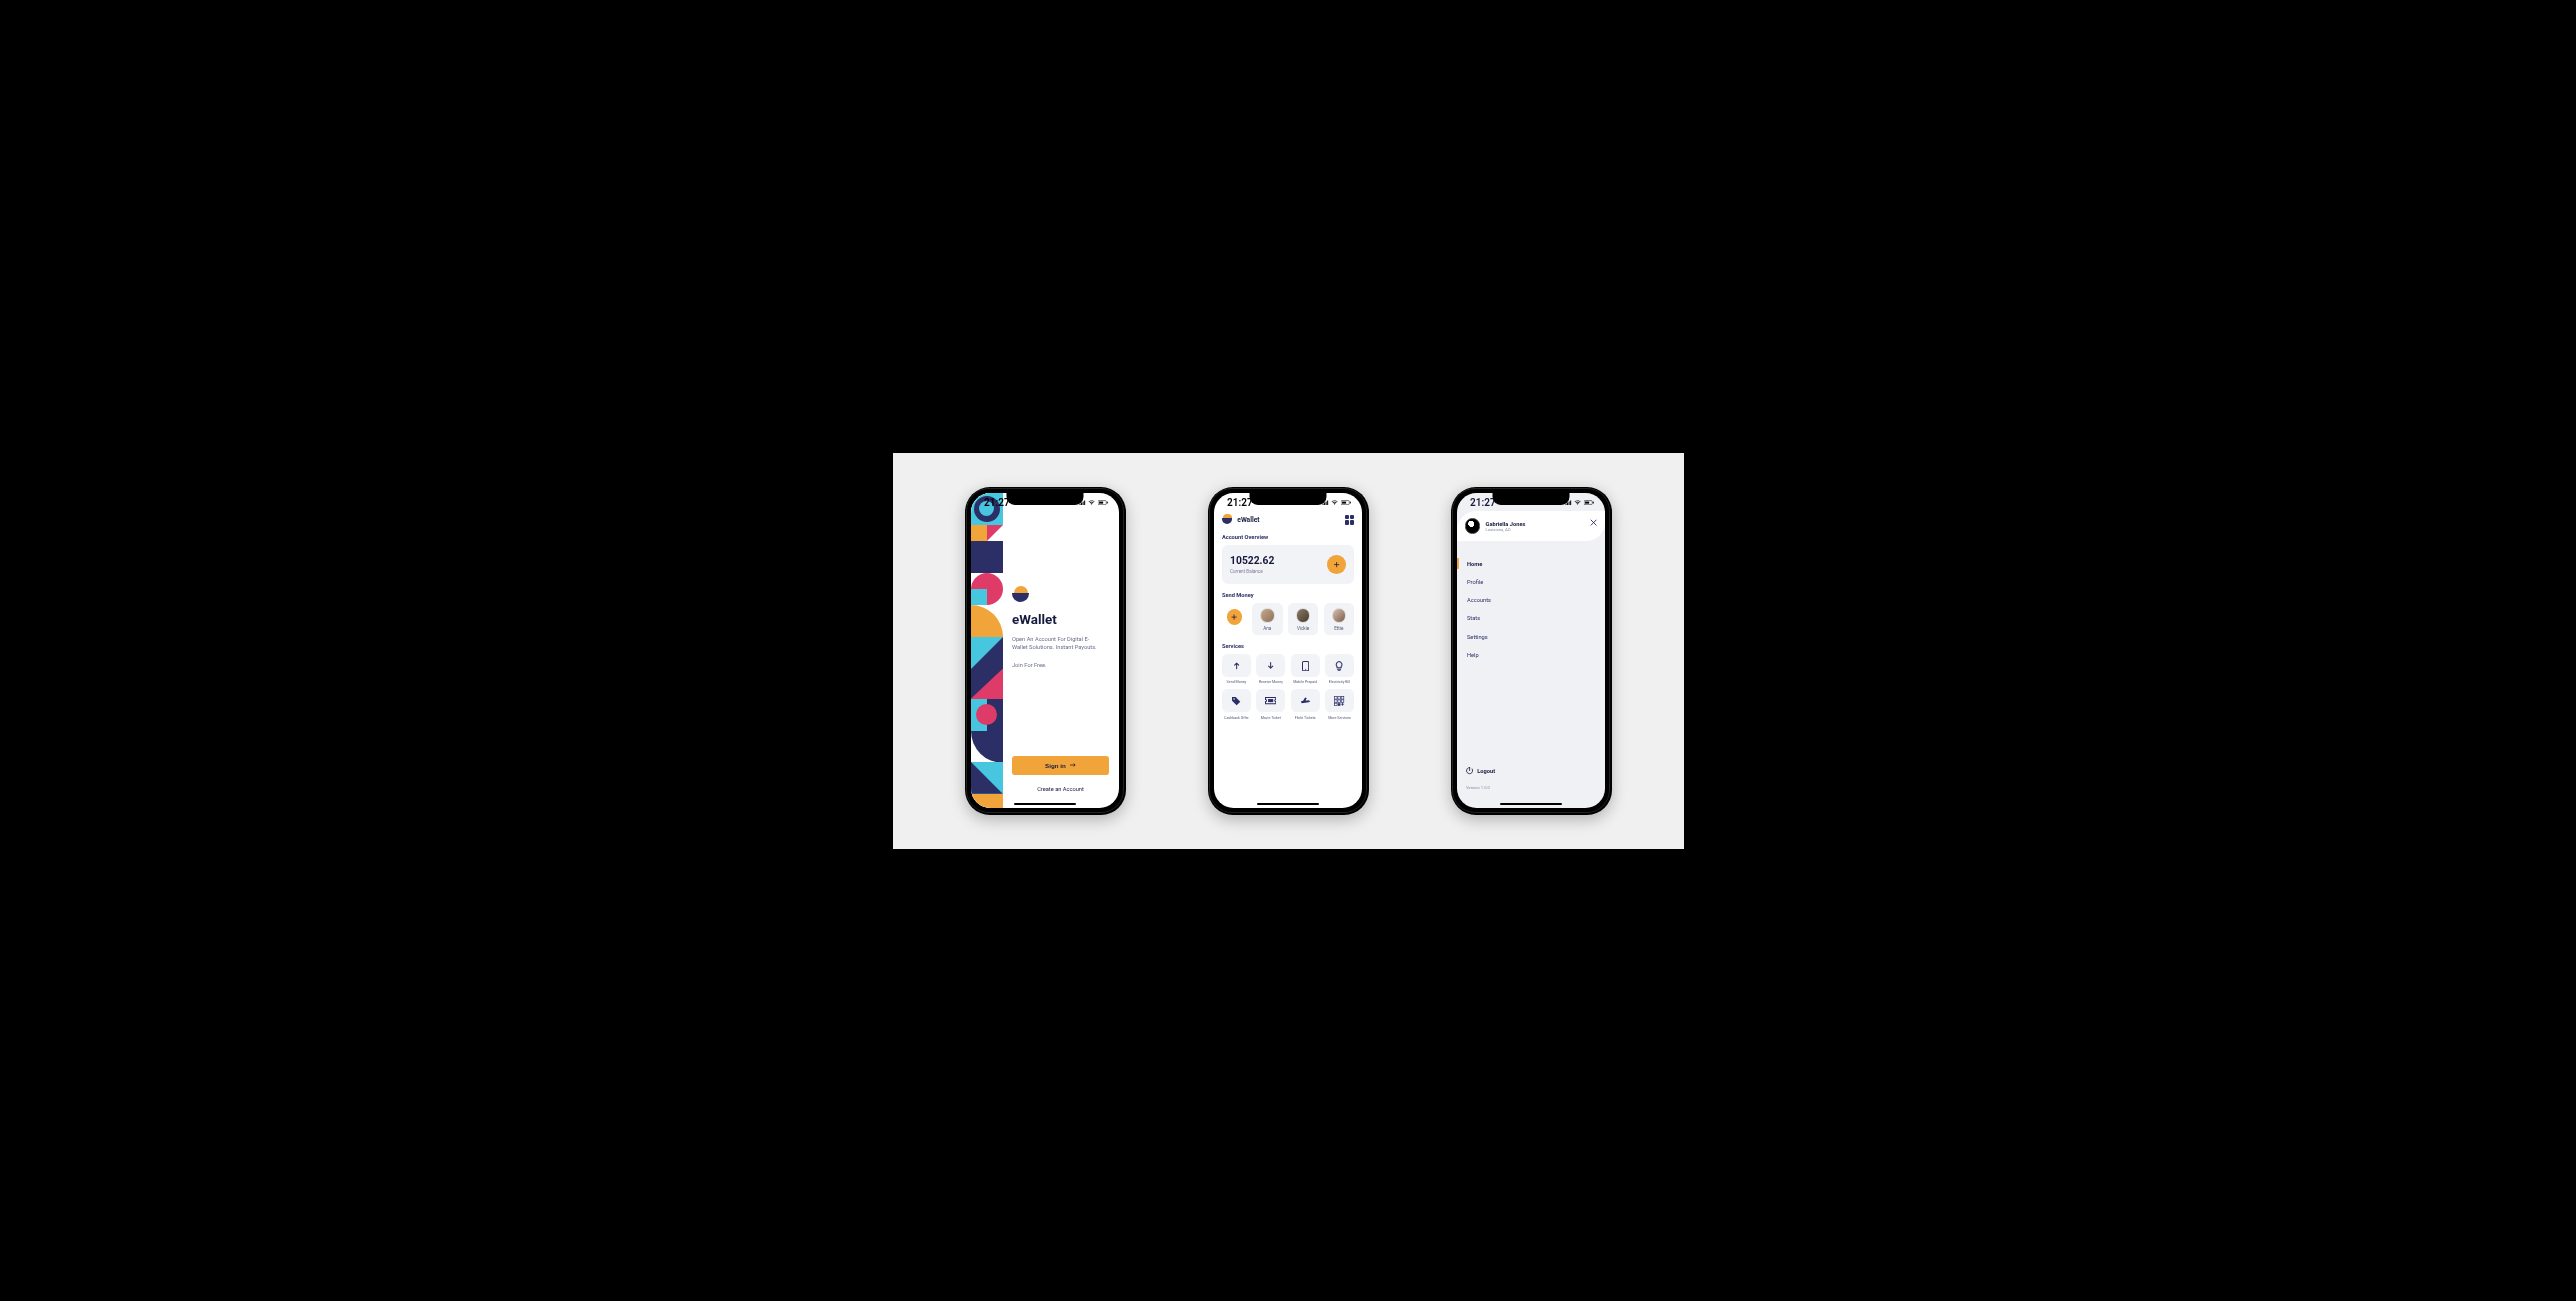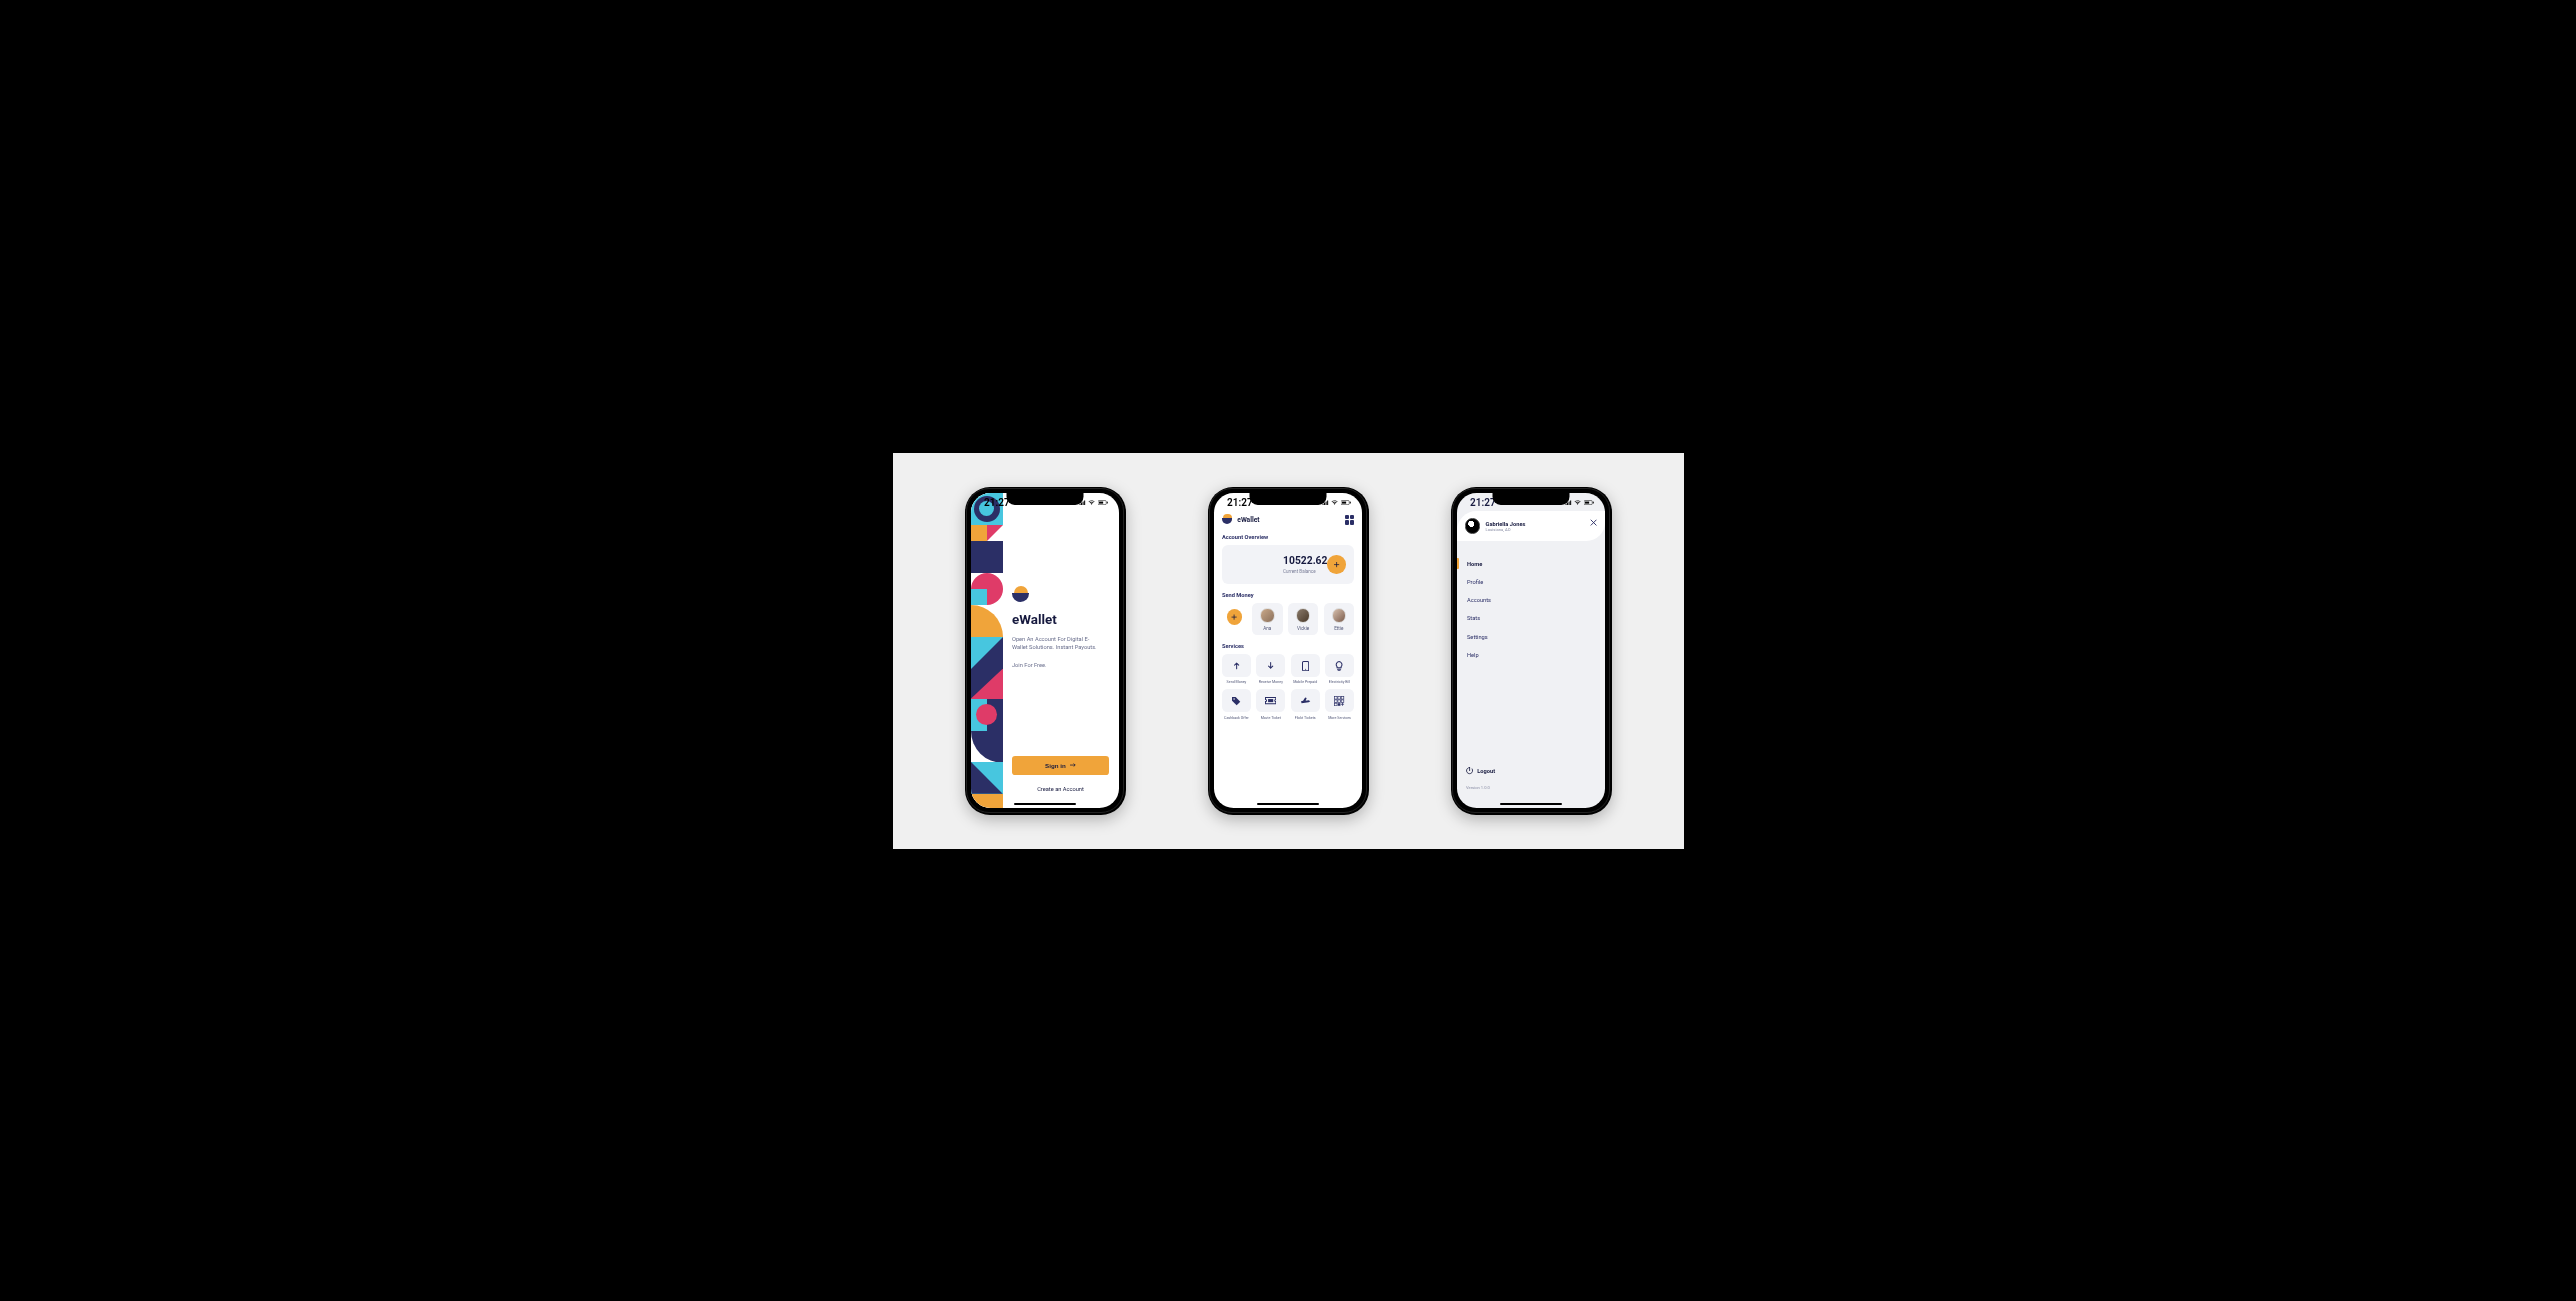--- a/index.html
+++ b/index.html
@@ -144,21 +144,21 @@
   .brand-name { font-size:6.7px; font-weight:700; color:#171a3f; }
   .grid-icon { width:9.3px; height:9.3px; display:grid; grid-template-columns:1fr 1fr; grid-template-rows:1fr 1fr; gap:1px; }
   .grid-icon span { background:#2b2f66; border-radius:1px; }
   .section-title { font-size:5.7px; font-weight:700; color:#2b2f66; margin:8.2px 0 5.2px; }
   .balance-card {
     background:#f2f3f7;
     border-radius:6.2px;
     padding:9.3px 8.2px;
     display:flex;
     align-items:center;
-    justify-content:flex-end;
+    justify-content:space-between;
   }
   .balance-amount { font-size:10.3px; font-weight:700; color:#171a3f; }
   .balance-label  { font-size:4.6px; color:#7b7f99; margin-top:2.1px; }
   .circle-btn {
     width:18.5px; height:18.5px; border-radius:50%;
     background:#f0a43a;
     display:flex; align-items:center; justify-content:center;
     color:#171a3f; font-size:8.2px; font-weight:300;
     border:none;
   }

